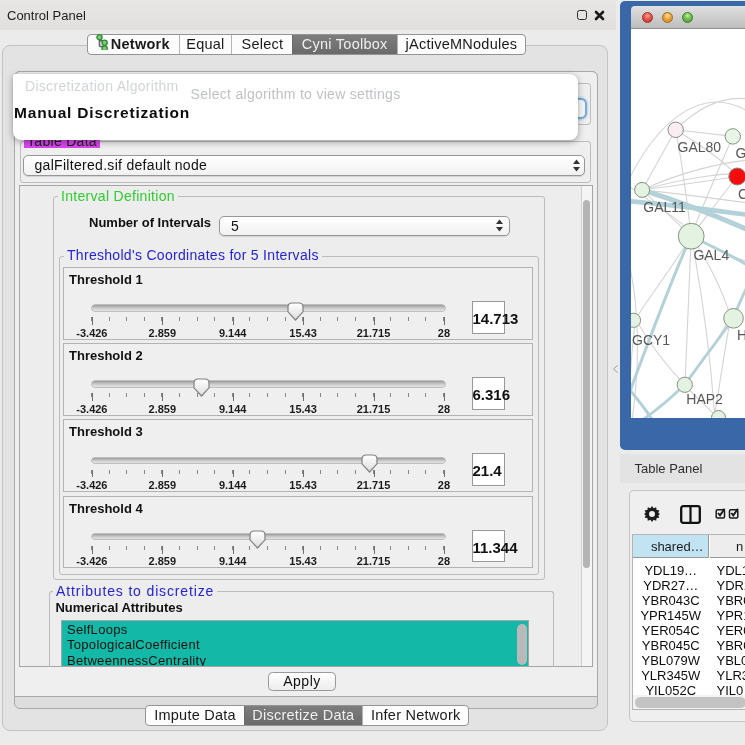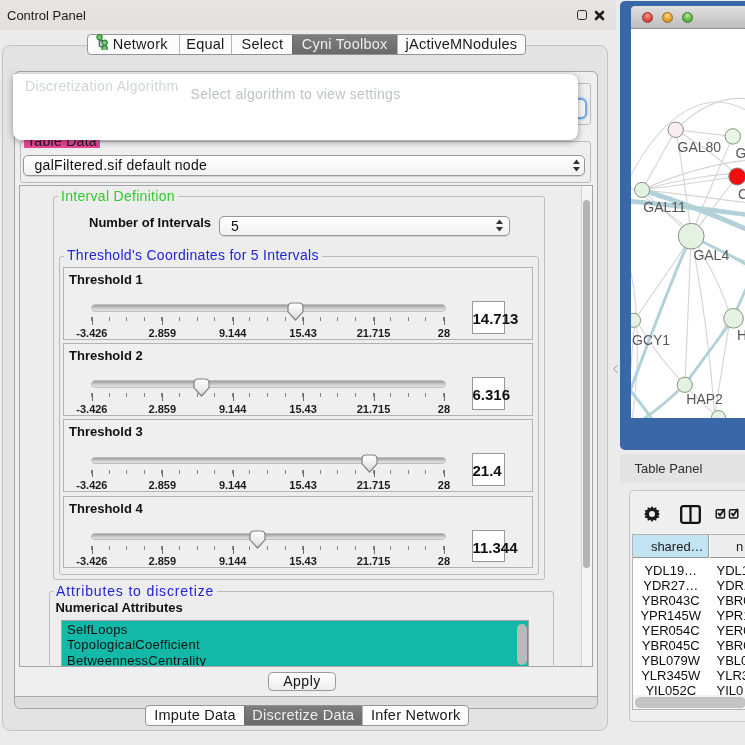--- a/index.html
+++ b/index.html
@@ -12,21 +12,21 @@
 #outerwin { left:2px; top:45px; width:606px; height:686px; background:#e3e3e3; border:1px solid #c3c3c3; border-radius:8px; }
 #innerpanel { left:13.5px; top:71px; width:584.5px; height:638px; background:#dddddd; border:1px solid #a9a9a9; border-radius:6px; }
 #innercontent { left:13.5px; top:71px; width:584.5px; height:626px; background:#efefef; border:1px solid #a9a9a9; border-radius:6px 6px 0 0; }
 .seg { display:flex; background:#fcfcfc; border:1px solid #949494; border-radius:4px; overflow:hidden; }
 .seg > div { white-space:nowrap; font-size:14.5px; letter-spacing:0.25px; color:#1a1a1a; display:flex; align-items:center; justify-content:center; border-left:1px solid #b5b5b5; }
 .seg > div:first-child { border-left:none; }
 .seg > div.sel { background:linear-gradient(#7d7d7d,#6a6a6a); color:#efefef; border-left:1px solid #6a6a6a; margin-left:-1px; }
 #toptabs { left:87px; top:33.5px; height:21px; }
 #bottabs { left:144.5px; top:704.5px; height:21px; }
 .grp { border:1px solid #bcbcbc; border-radius:3px; }
-.grplabel { font-size:14px; letter-spacing:0.3px; white-space:nowrap; color:#1d1d1d; background:#ec4899; padding:0 3px; line-height:13px; }
+.grplabel { font-size:14px; letter-spacing:0.3px; white-space:nowrap; color:#1d1d1d; background:#d946ef; padding:0 3px; line-height:13px; }
 .combo { background:linear-gradient(#ffffff,#f1f1f1); border:1px solid #979797; border-radius:5px; box-shadow:0 1px 1px rgba(0,0,0,0.12); font-size:14px; letter-spacing:0.3px; color:#111; display:flex; align-items:center; }
 .combo .ctext { padding-left:11px; }
 #scrollpane { left:18.5px; top:184.5px; width:574px; height:482.5px; border:1px solid #a5a5a5; background:#ededed; }
 #vsb { left:580.5px; top:185.5px; width:11.5px; height:480.5px; background:#f4f4f4; border-left:1px solid #cfcfcf; }
 #vsbthumb { left:582.5px; top:200px; width:7.5px; height:368px; background:#b4b4b4; border-radius:4px; }
 .tpanel { left:63px; width:469.5px; height:72.5px; border:1px solid #b3b3b3; background:#efefef; }
 .tlabel { left:5px; top:4px; font-size:13px; font-weight:bold; color:#111; }
 .track { left:27.5px; top:37.3px; width:353px; height:5.5px; border-radius:3px; background:linear-gradient(#9a9a9a,#cdcdcd 55%,#e3e3e3); box-shadow:0 0 0 0.5px #8e8e8e; }
 .ticks { left:27.4px; top:49.2px; width:354px; height:4px; background:repeating-linear-gradient(90deg,#868686 0 1px,transparent 1px 17.6px); }
 .majt { top:49.2px; width:1px; height:7.9px; background:#6e6e6e; }
@@ -52,21 +52,21 @@
 <div class="a" id="ticonsq"></div>
 <svg class="a" style="left:594px; top:10px;" width="11" height="11" viewBox="0 0 11 11">
     <path d="M2 2 L9 9 M9 2 L2 9" stroke="#1b1b1b" stroke-width="2.6" stroke-linecap="round"></path>
   </svg>
 
 <div class="a" id="outerwin"></div>
 <div class="a" id="innerpanel"></div>
 <div class="a" id="innercontent"></div>
 
 <div class="a seg" id="toptabs">
-  <div style="width:90.5px; padding-left:14px;">Network</div>
+  <div style="width:90.5px; padding-left:14px;font-weight:bold;">Network</div>
   <div style="width:52.8px;">Equal</div>
   <div style="width:61.3px;">Select</div>
   <div class="sel" style="width:105.2px;">Cyni Toolbox</div>
   <div style="width:128.3px;">jActiveMNodules</div>
 </div>
 <svg class="a" style="left:94px; top:32px;" width="14" height="18" viewBox="0 0 14 18">
   <path d="M5.5 5 L5.5 14.5 M5.5 8.7 L10.5 8.7 M5.5 14.5 L10.5 14.5" stroke="#5c6470" stroke-width="1.6" fill="none"></path>
   <circle cx="5.5" cy="5.2" r="2.6" fill="#7cc87c" stroke="#2e8b2e" stroke-width="1.3"></circle>
   <circle cx="10.6" cy="10.7" r="2.6" fill="#7cc87c" stroke="#2e8b2e" stroke-width="1.3"></circle>
   <circle cx="10.6" cy="16.4" r="2.6" fill="#7cc87c" stroke="#2e8b2e" stroke-width="1.3"></circle>
@@ -224,20 +224,21 @@
 
 <div class="a seg" id="bottabs">
   <div style="width:99.1px;">Impute Data</div>
   <div class="sel" style="width:118.4px;">Discretize Data</div>
   <div style="width:106.5px;">Infer Network</div>
 </div>
 
 <div class="a" id="popup">
   <div class="a" style="left:12px; top:4px; font-size:14px; letter-spacing:0.3px; color:#d2d5d8;">Discretization Algorithm</div>
   <div class="a" style="left:0; top:12px; width:565px; text-align:center; font-size:14px; letter-spacing:0.3px; color:#bfc2c5;">Select algorithm to view settings</div>
+  <div class="a" style="left:1px; top:29.5px; font-size:15.5px; letter-spacing:0.8px; font-weight:bold; color:#0d0d0d;">Manual Discretization</div>
 </div>
 
 <div class="a" id="netwin"></div>
 <div class="a" id="mactitle"></div>
 <div class="a tl" style="left:641.5px; background:radial-gradient(circle at 50% 30%, #ff9d94 0%, #e4554a 45%, #bf352c 100%); border:0.5px solid #9c2f28;"></div>
 <div class="a tl" style="left:661.5px; background:radial-gradient(circle at 50% 30%, #ffe09a 0%, #e8a53c 45%, #c7831f 100%); border:0.5px solid #a06a1b;"></div>
 <div class="a tl" style="left:681.5px; background:radial-gradient(circle at 50% 30%, #c6eda4 0%, #6cbe4c 45%, #4a9a31 100%); border:0.5px solid #3d7d27;"></div>
 <div class="a" id="netcanvas">
   <svg width="114.5" height="388.5" viewBox="630.5 29 114.5 388.5">
     <g fill="none" stroke="#d4d4d4" stroke-width="1.1">

